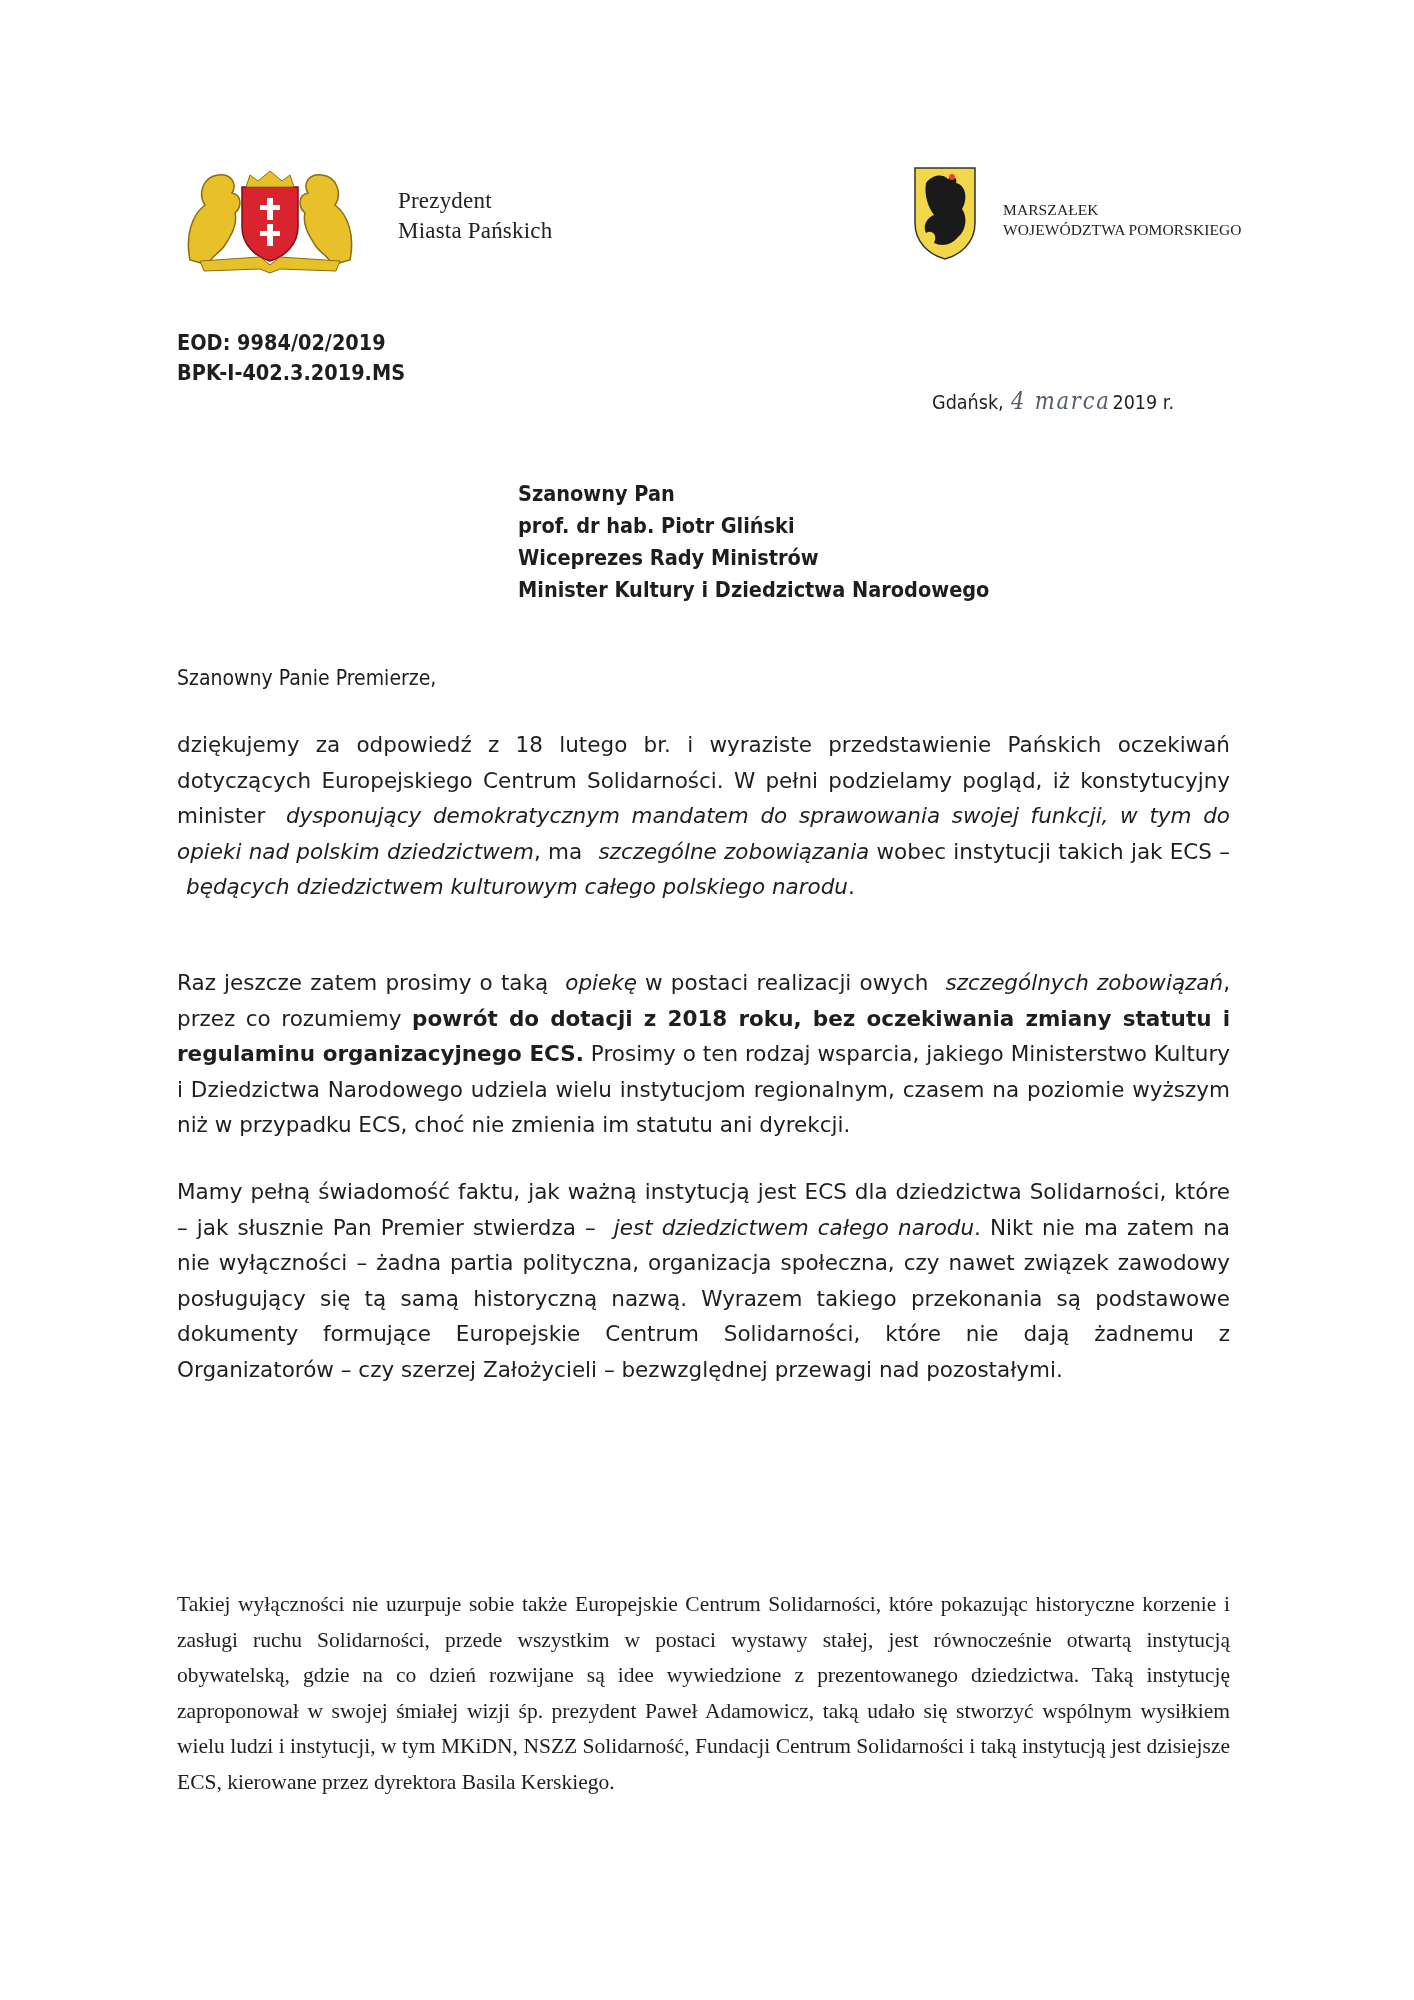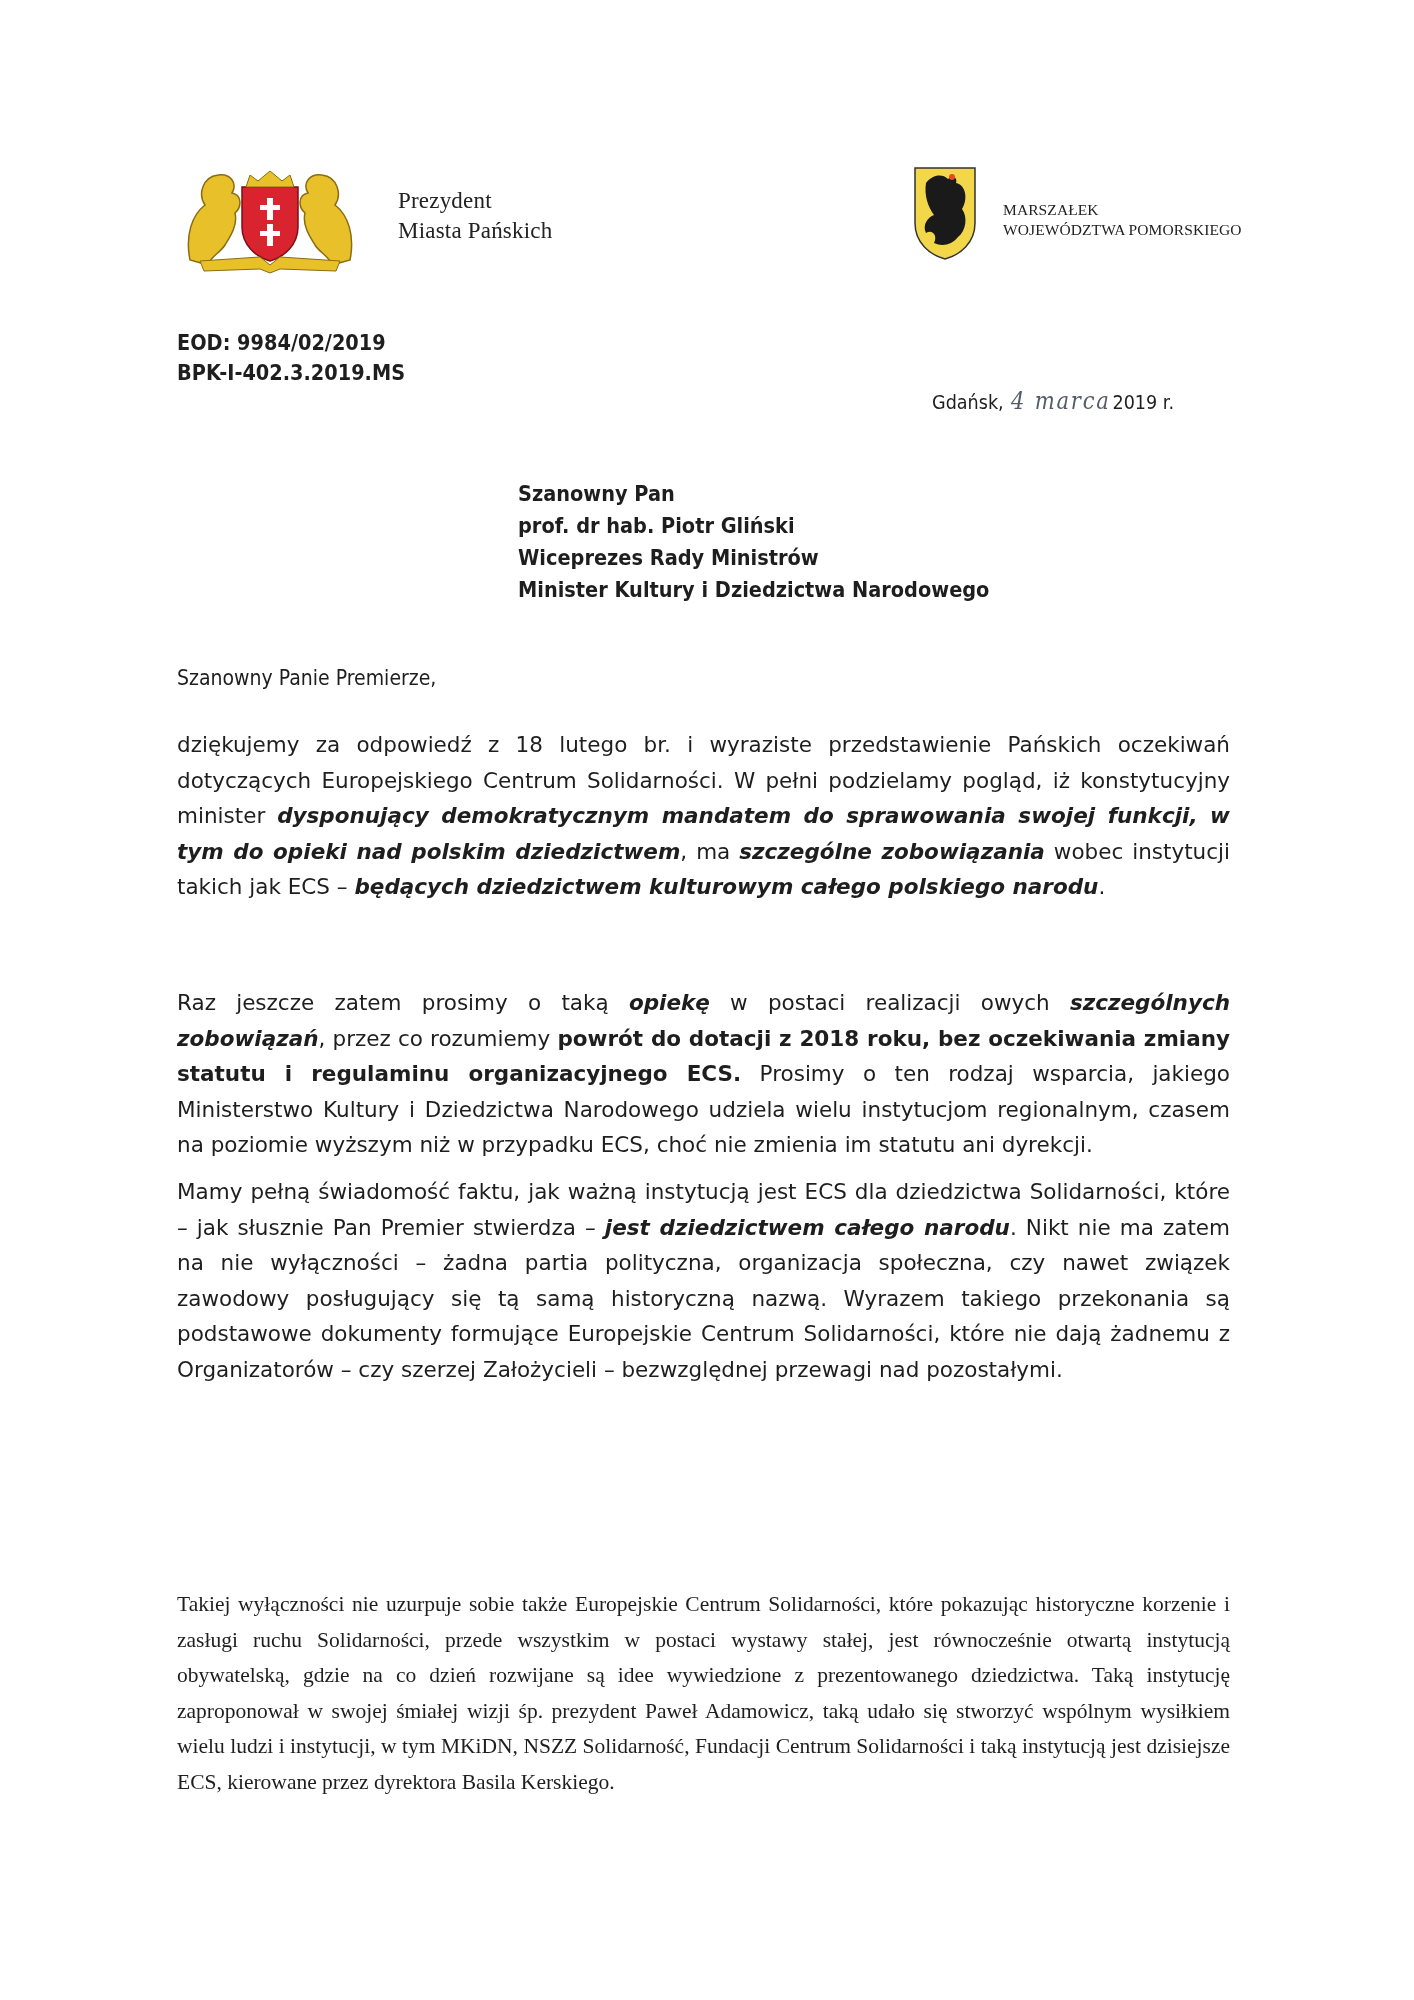--- a/index.html
+++ b/index.html
@@ -26,25 +26,25 @@
   .recipient { position: absolute; left: 518px; top: 478px; font-size: 21.5px; line-height: 32px;
                font-weight: bold; color: #1e1e1e; transform: scaleX(0.9); transform-origin: left; white-space: nowrap; }
 
   .salutation { position: absolute; left: 177px; top: 666px; font-size: 21px; color: #1e1e1e;
                 transform: scaleX(0.9); transform-origin: left; white-space: nowrap; }
 
   .body-text { position: absolute; left: 177px; width: 1053px; font-size: 21.5px; line-height: 35.5px;
                text-align: justify; color: #1e1e1e; }
   .body-text p { margin: 0; }
   .p1 { top: 727px; }
-  .p2 { top: 985px; }
+  .p2 { top: 965px; }
   .p3 { top: 1174px; }
   .p4 { top: 1587px; font-family: Liberation Serif, serif; }
   .b { font-weight: bold; }
-  .bi { font-weight: bold; font-style: italic; }
+  .bi { font-weight: normal; font-style: italic; margin-left: 9px; }
 </style>
 </head>
 <body>
 
 <div class="page">
 
   <svg class="crest-gdansk" viewBox="0 0 180 110">
 
     <path d="M10 95 C5 70 12 50 25 40 C18 30 22 12 38 10 C50 8 58 18 52 28 C62 30 62 42 55 48 C58 60 50 72 45 80 C40 88 30 92 28 100 Z" fill="#e8c12a" stroke="#8a6d10" stroke-width="1.5"></path>
 

